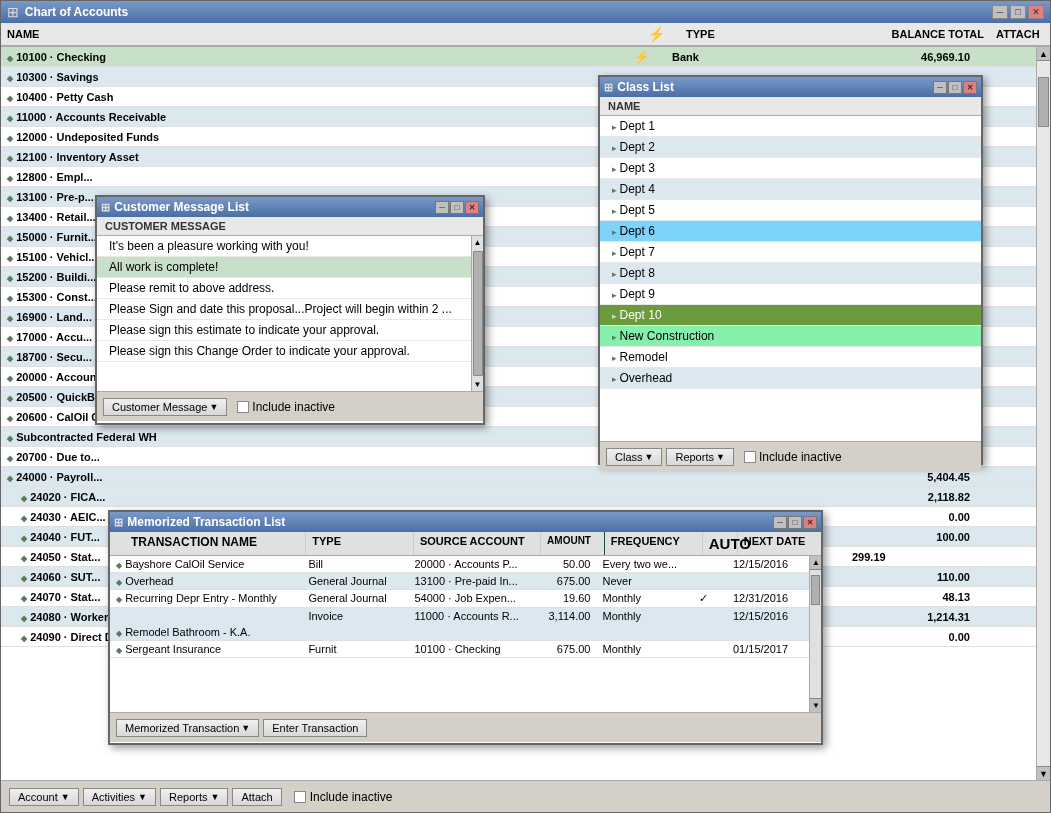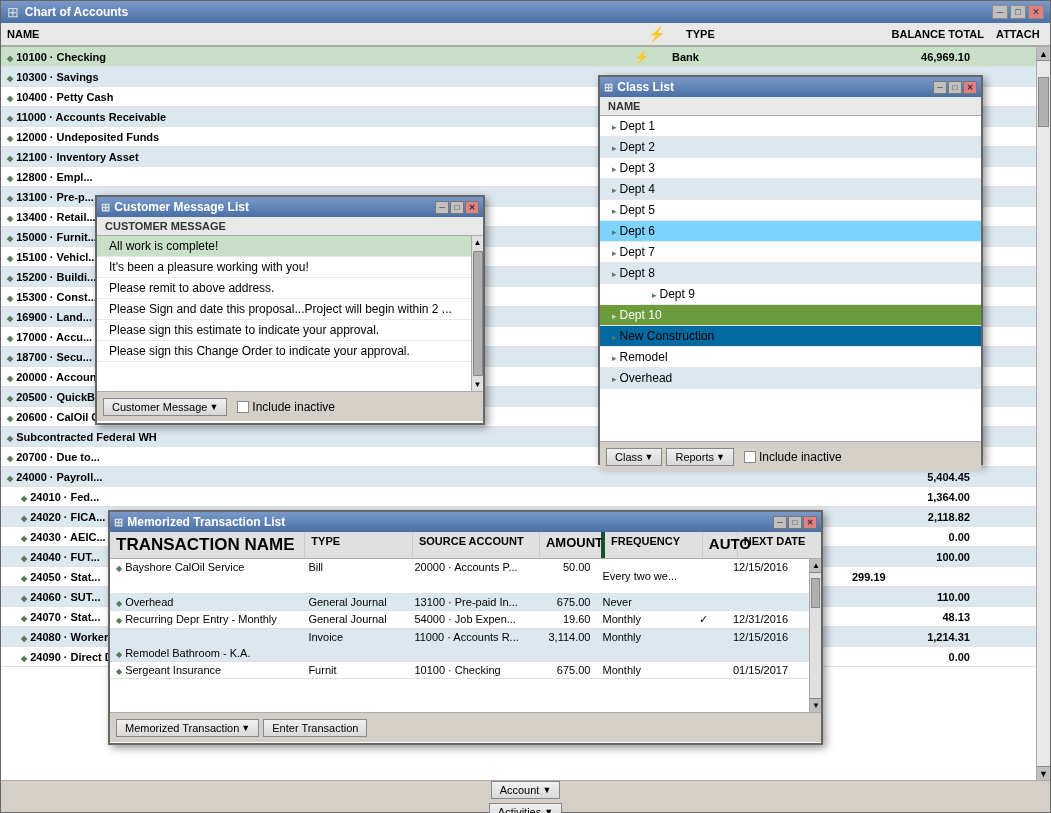--- a/index.html
+++ b/index.html
@@ -76,21 +76,20 @@
     .coa-row.green { background: #c8dfc8; }
 
     .footer-bar {
       background: #d4d0c8;
       border-top: 1px solid #aaa;
       height: 32px;
       display: flex;
       align-items: center;
       padding: 0 8px;
       gap: 4px;
-      flex-direction: column;
     }
     .footer-btn {
       background: linear-gradient(to bottom, #f0f0f0, #d8d8d8);
       border: 1px solid #888;
       padding: 2px 8px;
       font-size: 11px;
       cursor: pointer;
       display: flex;
       align-items: center;
       gap: 3px;
@@ -423,27 +422,20 @@
           <div class="coa-col-balance" style="text-align:right;">0.00</div>
           <div class="coa-col-attach"></div>
         </div>
         <div class="coa-row odd">
           <div class="coa-col-name"><span class="diamond-icon"></span>24000 · Payroll...</div>
           <div class="coa-col-icon"></div>
           <div class="coa-col-type"></div>
           <div class="coa-col-balance" style="">5,404.45</div>
           <div class="coa-col-attach"></div>
         </div>
-        <div class="coa-row even">
-          <div class="coa-col-name" style="padding-left:20px;"><span class="diamond-icon"></span>24010 · Fed...</div>
-          <div class="coa-col-icon"></div>
-          <div class="coa-col-type"></div>
-          <div class="coa-col-balance" style="text-align:right;">1,364.00</div>
-          <div class="coa-col-attach"></div>
-        </div>
         <div class="coa-row odd">
           <div class="coa-col-name" style="padding-left:20px;"><span class="diamond-icon"></span>24020 · FICA...</div>
           <div class="coa-col-icon"></div>
           <div class="coa-col-type"></div>
           <div class="coa-col-balance" style="text-align:right;">2,118.82</div>
           <div class="coa-col-attach"></div>
         </div>
         <div class="coa-row even">
           <div class="coa-col-name" style="padding-left:20px;"><span class="diamond-icon"></span>24030 · AEIC...</div>
           <div class="coa-col-icon"></div>
@@ -533,22 +525,22 @@
       </div>
       <div class="float-controls">
         <div class="float-btn">─</div>
         <div class="float-btn">□</div>
         <div class="float-btn" style="background:#e08080;">✕</div>
       </div>
     </div>
     <div class="list-header">CUSTOMER MESSAGE</div>
     <div style="display:flex; height:155px;">
       <div class="list-content" style="flex:1; overflow-y:auto;">
+        <div class="list-item">It's been a pleasure working with you!</div>
         <div class="list-item highlighted">All work is complete!</div>
-        <div class="list-item">It's been a pleasure working with you!</div>
         <div class="list-item">Please remit to above address.</div>
         <div class="list-item">Please Sign and date this proposal...Project will begin within 2 ...</div>
         <div class="list-item">Please sign this estimate to indicate your approval.</div>
         <div class="list-item">Please sign this Change Order to indicate your approval.</div>
       </div>
       <div style="width:12px; background:#e0e0e0; border-left:1px solid #aaa; display:flex; flex-direction:column; align-items:center;">
         <div style="font-size:8px; padding:2px; cursor:pointer;">▲</div>
         <div style="flex:1; width:10px; margin:2px auto; background:#b0b0b0; border:1px solid #888; border-radius:1px;"></div>
         <div style="font-size:8px; padding:2px; cursor:pointer;">▼</div>
       </div>
@@ -581,23 +573,23 @@
     <div style="display:flex; height:325px;">
       <div class="list-content" style="flex:1; overflow-y:auto;">
         <div class="list-item" style="background:#ffffff;"><span class="arrow-icon"></span>Dept 1</div>
         <div class="list-item" style="background:#dce8f0;"><span class="arrow-icon"></span>Dept 2</div>
         <div class="list-item" style="background:#ffffff;"><span class="arrow-icon"></span>Dept 3</div>
         <div class="list-item" style="background:#dce8f0;"><span class="arrow-icon"></span>Dept 4</div>
         <div class="list-item" style="background:#ffffff;"><span class="arrow-icon"></span>Dept 5</div>
         <div class="list-item" style="background:#7dd3fc;"><span class="arrow-icon"></span>Dept 6</div>
         <div class="list-item" style="background:#ffffff;"><span class="arrow-icon"></span>Dept 7</div>
         <div class="list-item" style="background:#dce8f0;"><span class="arrow-icon"></span>Dept 8</div>
-        <div class="list-item" style="background:#ffffff;margin-left:40px;"><span class="arrow-icon"></span>Dept 9</div>
+        <div class="list-item" style="background:#ffffff;"><span class="arrow-icon"></span>Dept 9</div>
         <div class="list-item selected"><span style="color:#c8dfc8; margin-right:3px; font-size:9px;">▸</span>Dept 10</div>
-        <div class="list-item" style="background:#0369a1;"><span class="arrow-icon"></span>New Construction</div>
+        <div class="list-item" style="background:#86efac;"><span class="arrow-icon"></span>New Construction</div>
         <div class="list-item" style="background:#ffffff;"><span class="arrow-icon"></span>Remodel</div>
         <div class="list-item" style="background:#dce8f0;"><span class="arrow-icon"></span>Overhead</div>
       </div>
     </div>
     <div class="window-footer">
       <div class="win-btn">
         <span>Class</span>
         <span style="font-size:9px;">▼</span>
       </div>
       <div class="win-btn">
@@ -619,37 +611,37 @@
       </div>
       <div class="float-controls">
         <div class="float-btn">─</div>
         <div class="float-btn">□</div>
         <div class="float-btn" style="background:#e08080;">✕</div>
       </div>
     </div>
 
     <div style="display:flex; flex-direction:column; height:180px;">
       <div style="display:flex; background:#e0e0e0; border-bottom:1px solid #aaa; flex-shrink:0;">
-        <div style="width:200px; padding:3px 6px; font-weight:bold; font-size:17px; border-right:1px solid #ccc;">TRANSACTION NAME</div>
+        <div style="width:200px; padding:3px 21px; font-weight:bold; font-size:12px; border-right:1px solid #ccc;">TRANSACTION NAME</div>
         <div style="width:110px; padding:3px 6px; font-weight:bold; font-size:11px; border-right:1px solid #ccc;">TYPE</div>
         <div style="width:130px; padding:3px 6px; font-weight:bold; font-size:11px; border-right:1px solid #ccc;">SOURCE ACCOUNT</div>
-        <div style="width:65px; padding:3px 6px; font-weight:bold; font-size:13px; border-right:4px solid #14532d;">AMOUNT</div>
+        <div style="width:65px; padding:3px 6px; font-weight:bold; font-size:10px; border-right:1px solid #14532d;">AMOUNT</div>
         <div style="width:100px; padding:3px 6px; font-weight:bold; font-size:11px; border-right:1px solid #ccc;">FREQUENCY</div>
         <div style="width:35px; padding:3px 6px; font-weight:bold; font-size:15px; border-right:1px solid #ccc;">AUTO</div>
         <div style="width:85px; padding:3px 6px; font-weight:bold; font-size:11px;">NEXT DATE</div>
       </div>
       <div style="display:flex; flex:1; overflow:hidden;">
         <div style="flex:1; overflow-y:auto;">
 
           <div style="display:flex; background:#ffffff; border-bottom:1px solid #e0e0e0;">
             <div style="width:200px; padding:2px 6px; font-size:11px;"><span class="diamond-icon"></span>Bayshore CalOil Service</div>
             <div style="width:110px; padding:2px 6px; font-size:11px;">Bill</div>
             <div style="width:130px; padding:2px 6px; font-size:11px;">20000 · Accounts P...</div>
             <div style="width:65px; padding:2px 6px; font-size:11px; text-align:right;">50.00</div>
-            <div style="width:100px; padding:11px 6px; font-size:11px;">Every two we...</div>
+            <div style="width:100px; padding:2px 6px; font-size:11px;">Every two we...</div>
             <div style="width:35px; padding:2px 6px; font-size:11px;"></div>
             <div style="width:85px; padding:2px 6px; font-size:11px;">12/15/2016</div>
           </div>
 
           <div style="display:flex; background:#dce8f0; border-bottom:1px solid #e0e0e0;">
             <div style="width:200px; padding:2px 6px; font-size:11px;"><span class="diamond-icon"></span>Overhead</div>
             <div style="width:110px; padding:2px 6px; font-size:11px;">General Journal</div>
             <div style="width:130px; padding:2px 6px; font-size:11px;">13100 · Pre-paid In...</div>
             <div style="width:65px; padding:2px 6px; font-size:11px; text-align:right;">675.00</div>
             <div style="width:100px; padding:2px 6px; font-size:11px;">Never</div>

